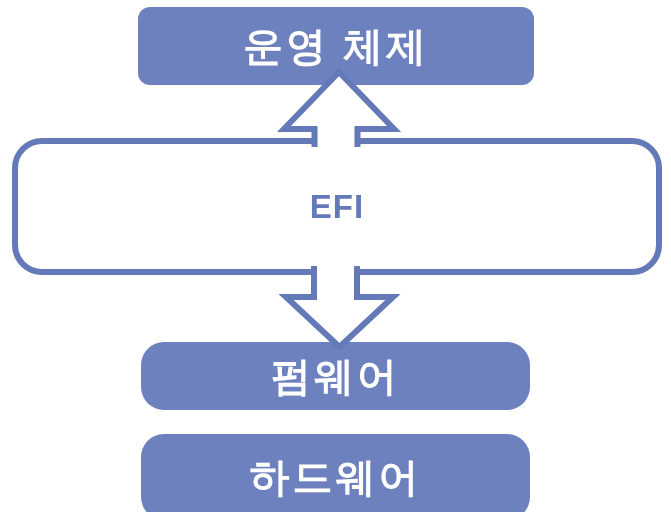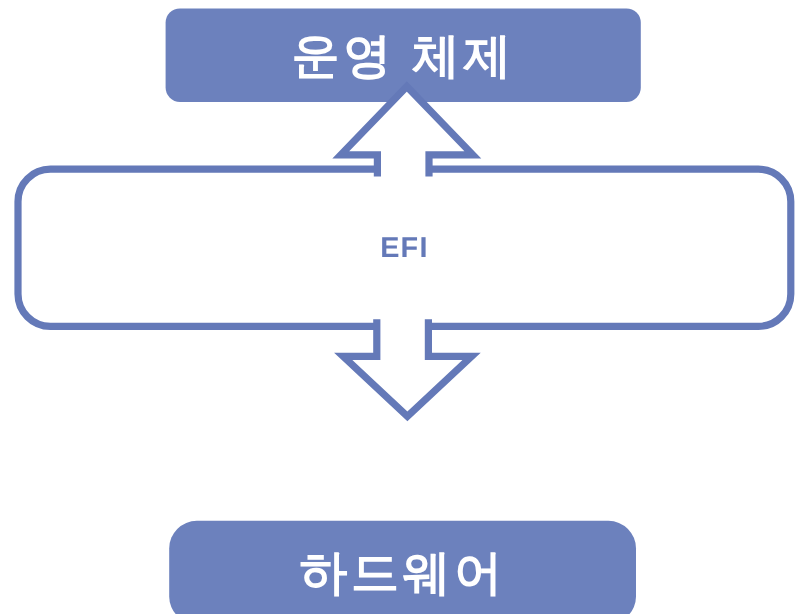--- a/index.html
+++ b/index.html
@@ -33,21 +33,21 @@
   .box-os       { left: 138px; top: 7px;   width: 396px; height: 78px; }
   .box-firmware { left: 141px; top: 342px; width: 389px; height: 68px; border-radius: 23px; }
   .box-hardware { left: 141px; top: 434px; width: 389px; height: 86px; border-radius: 23px; }
   .efi-box {
     left: 12px; top: 138px; width: 650px; height: 137px;
     background: #ffffff;
     border: 6px solid #6479B8;
     border-radius: 30px;
     color: #6479B8;
     font-weight: bold;
-    font-size: 24px;
+    font-size: 33px;
     letter-spacing: 1px;
   }
   .arrow-overlay {
     position: absolute;
     left: 0; top: 0;
     width: 671px; height: 512px;
     pointer-events: none;
     z-index: 5;
   }
   .label { white-space: nowrap; }
@@ -58,20 +58,23 @@
 <div class="stage">
 
   <div class="node solid-box box-os">
     <span class="label">운영 체제</span>
   </div>
 
   <div class="node efi-box">
     <span class="label">EFI</span>
   </div>
 
+  <div class="node solid-box box-firmware">
+    <span class="label">펌웨어</span>
+  </div>
 
   <div class="node solid-box box-hardware">
     <span class="label">하드웨어</span>
   </div>
 
   <svg class="arrow-overlay" viewBox="0 0 671 512">
 
     <g>
       <path d="M314.5 147 V129 H284 L339 72 L394 129 H357.5 V147 Z" stroke="none" fill="#FFFFFF"></path>
       <path d="M314.5 147 V129 H284 L339 72 L394 129 H357.5 V147" fill="none" stroke-width="6" stroke-linejoin="miter" stroke-linecap="butt" stroke="#6479B8"></path>

